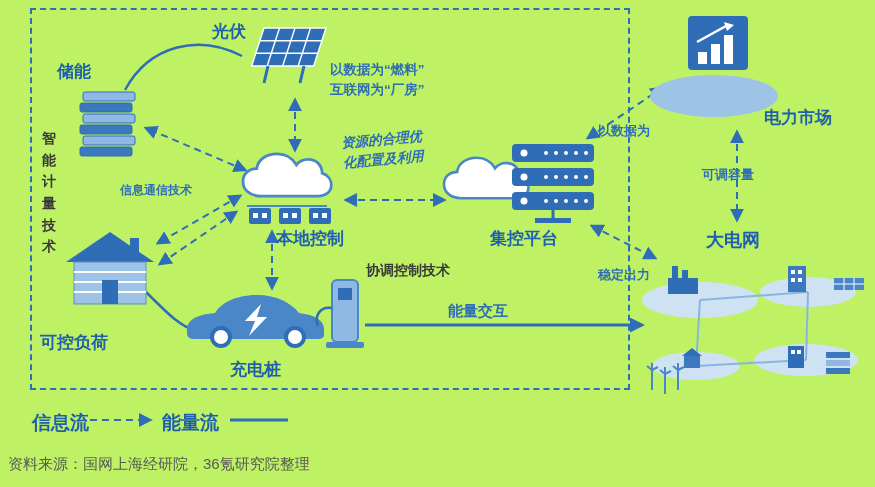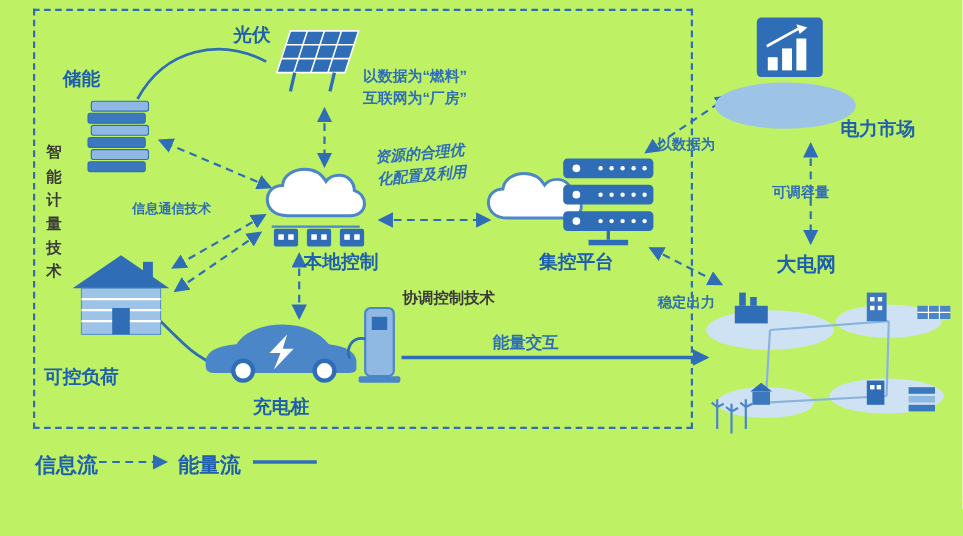--- a/index.html
+++ b/index.html
@@ -206,14 +206,15 @@
 
   <div class="lbl note-dark" style="left:366px;top:262px;">协调控制技术</div>
   <div class="lbl small-blue" style="left:598px;top:122px;">以数据为</div>
   <div class="lbl small-blue" style="left:702px;top:166px;">可调容量</div>
   <div class="lbl small-blue" style="left:598px;top:222px;margin-top:44px;">稳定出力</div>
   <div class="lbl small-blue" style="left:448px;top:302px;font-size:15px;">能量交互</div>
 
   <div class="lbl legend-label" style="left:32px;top:410px;">信息流</div>
   <div class="lbl legend-label" style="left:162px;top:410px;">能量流</div>
 
+  <div class="source">资料来源：国网上海经研院，36氪研究院整理</div>
 
 </div>
 
 </body></html>

